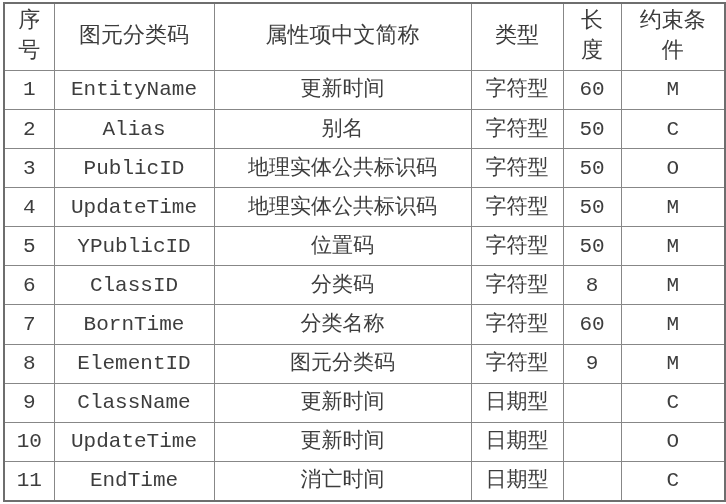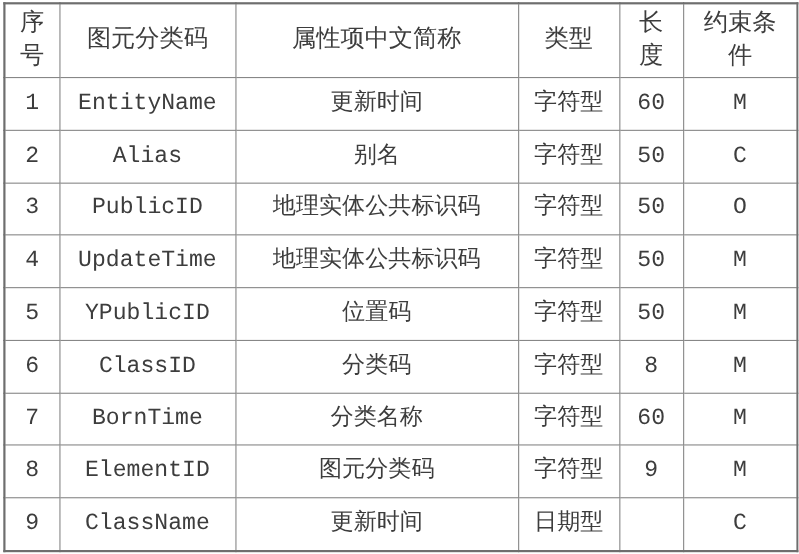--- a/index.html
+++ b/index.html
@@ -150,15 +150,31 @@
           <td>M</td>
         </tr>
         <tr>
           <td>9</td>
           <td>ClassName</td>
           <td>更新时间</td>
           <td>日期型</td>
           <td></td>
           <td>C</td>
         </tr>
+        <tr>
+          <td>10</td>
+          <td>UpdateTime</td>
+          <td>更新时间</td>
+          <td>日期型</td>
+          <td></td>
+          <td>O</td>
+        </tr>
+        <tr>
+          <td>11</td>
+          <td>EndTime</td>
+          <td>消亡时间</td>
+          <td>日期型</td>
+          <td></td>
+          <td>C</td>
+        </tr>
       </tbody>
   </table>
 </div>
 
 </body></html>

